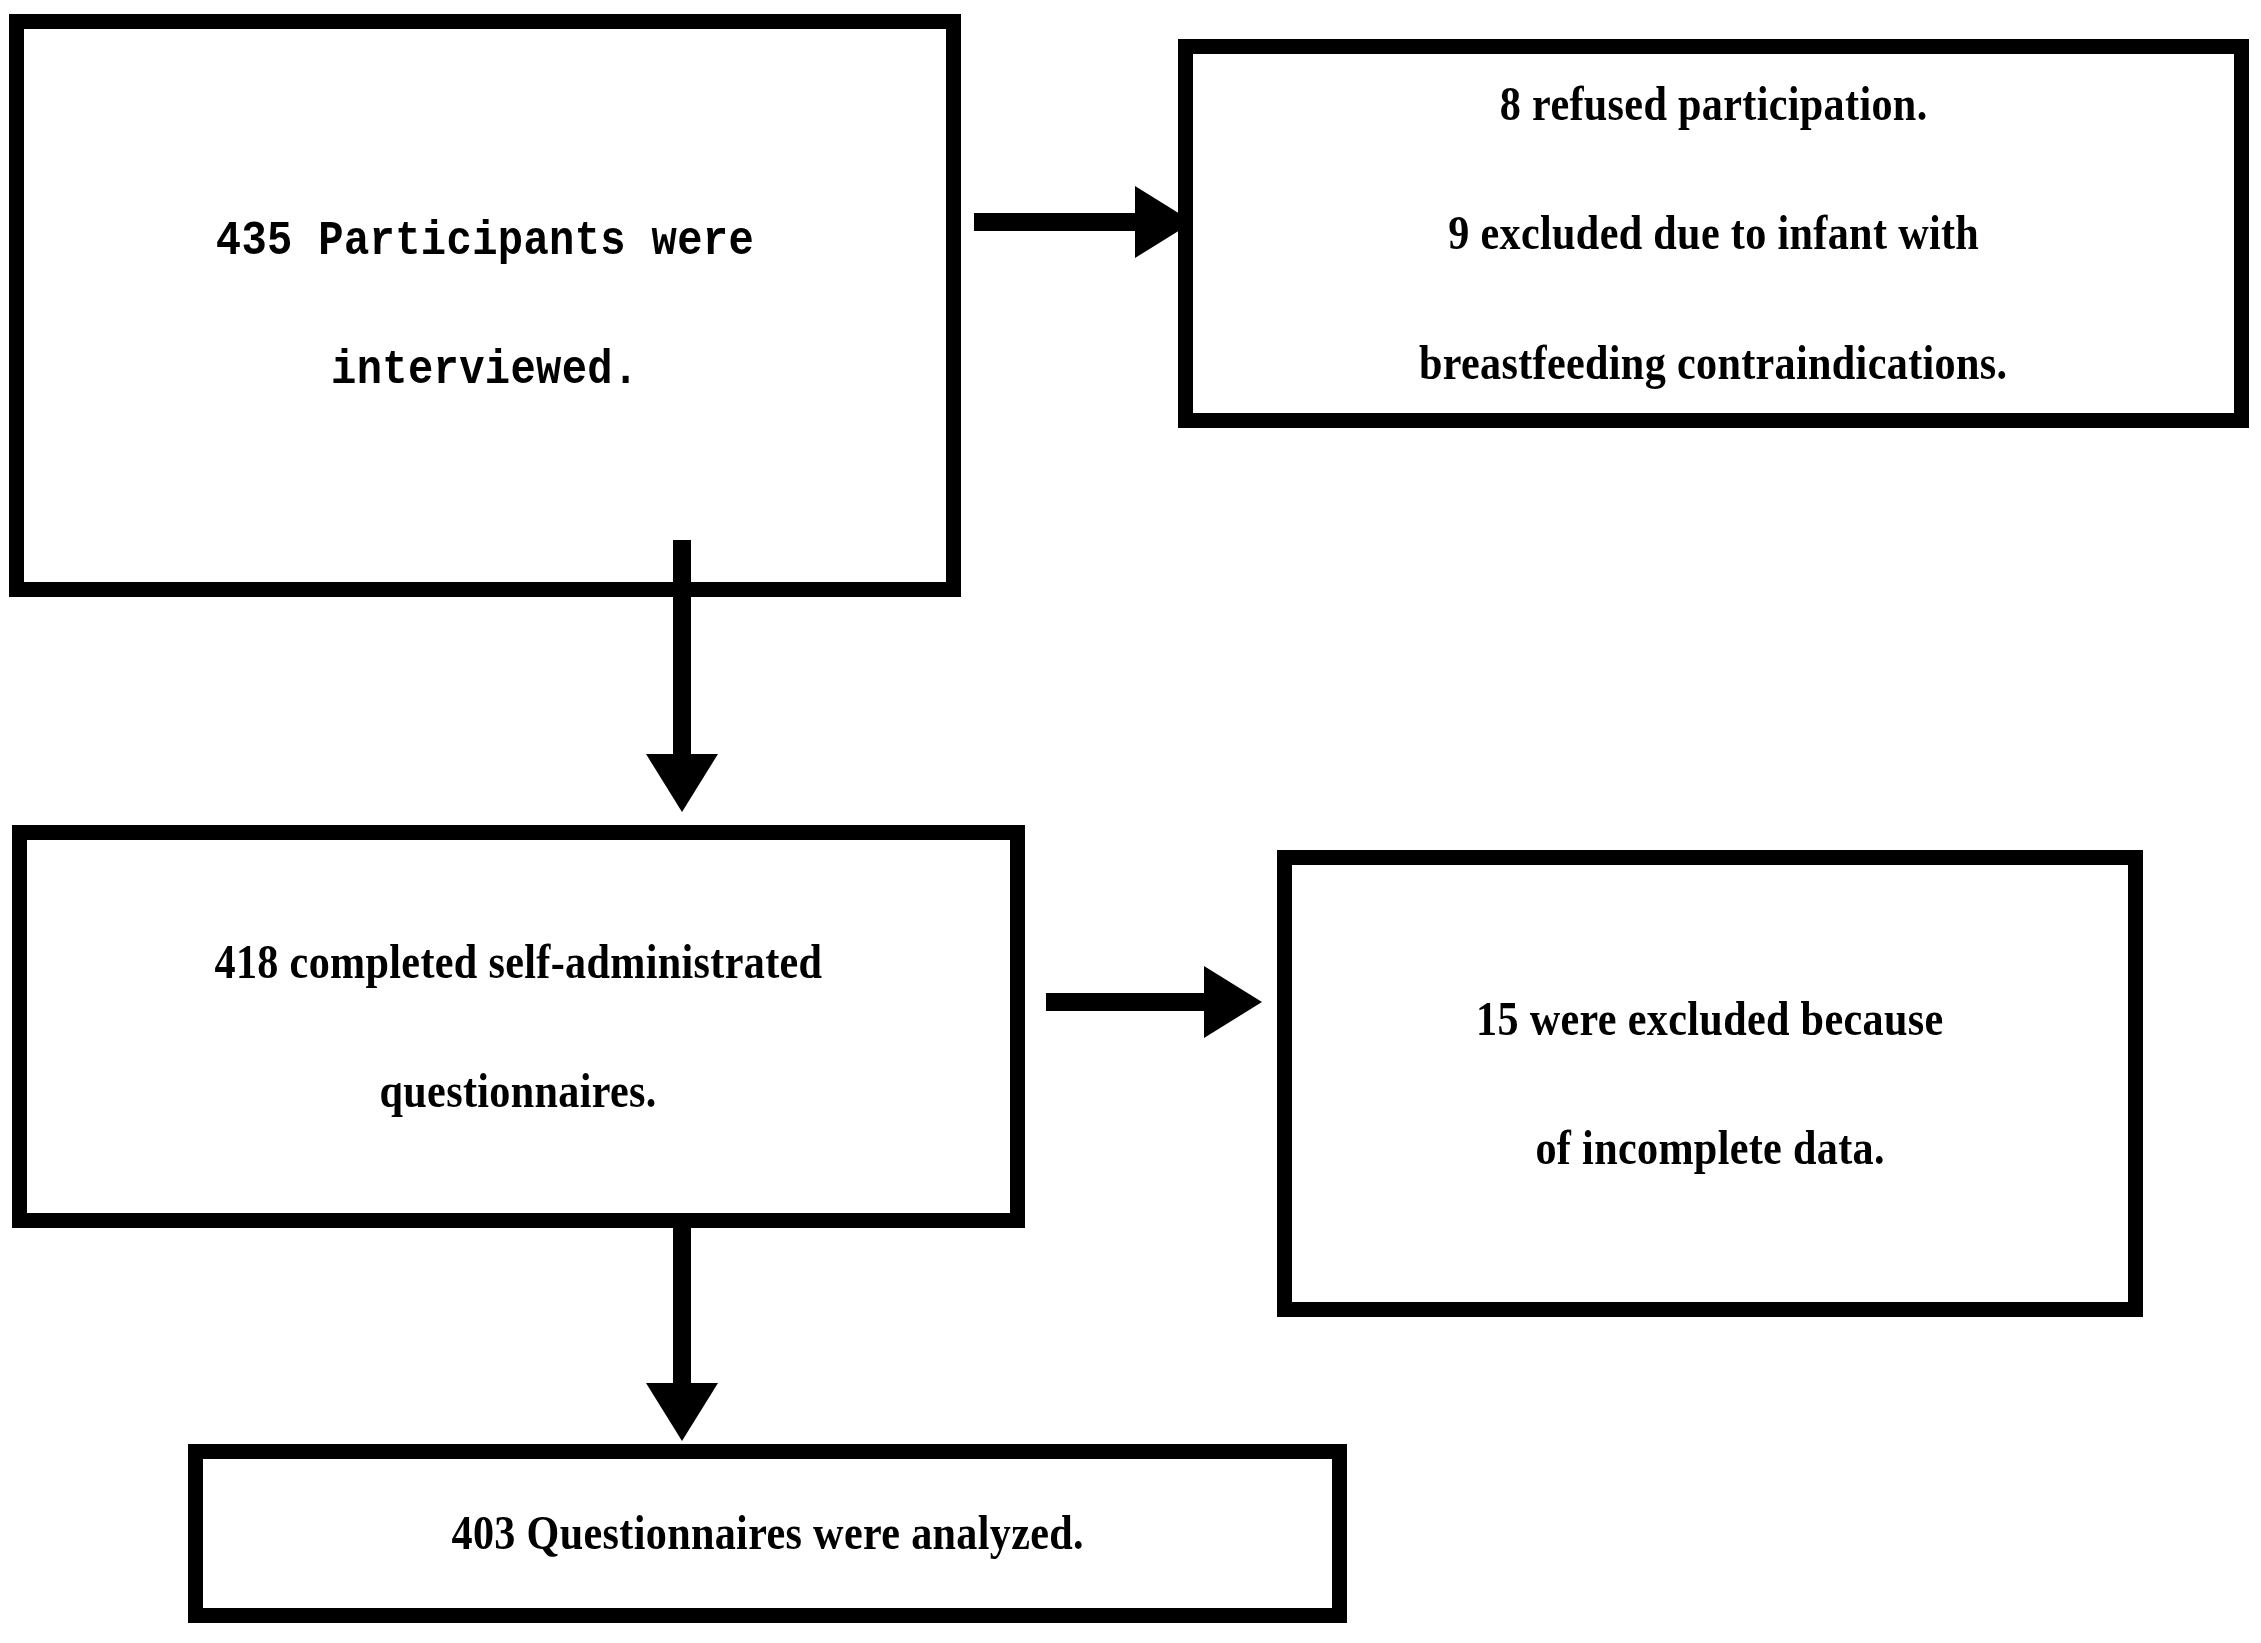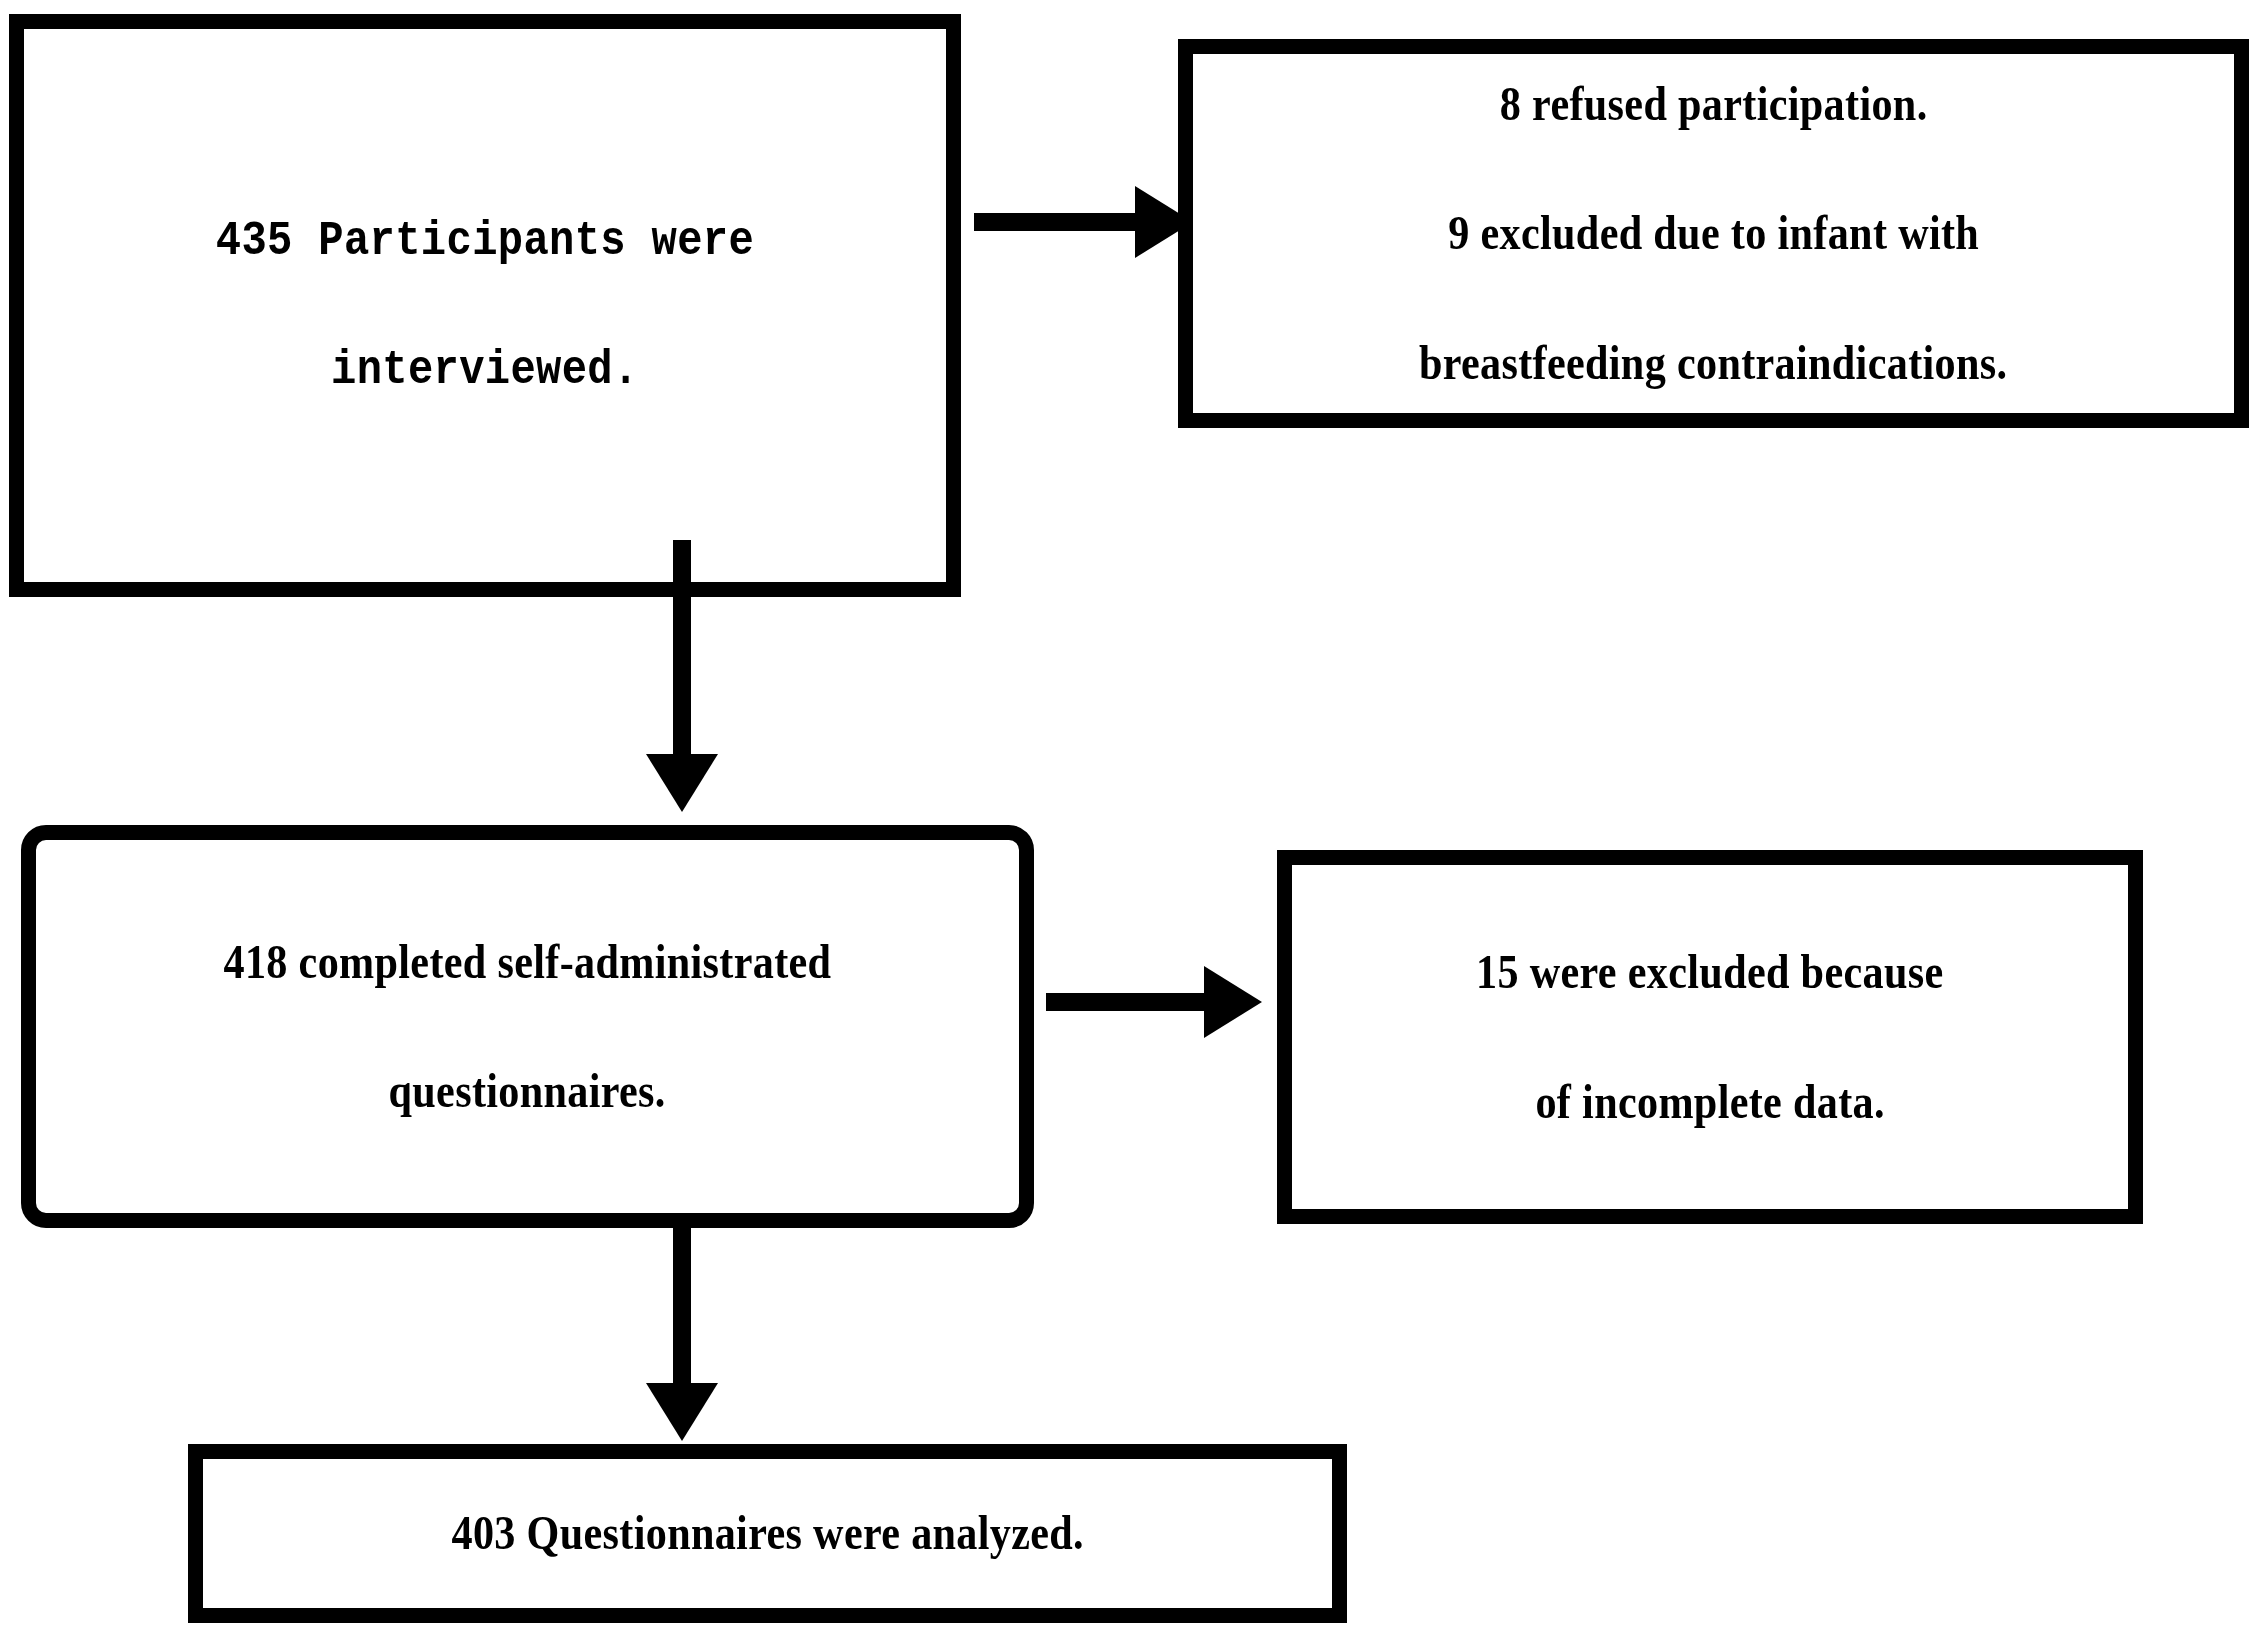--- a/index.html
+++ b/index.html
@@ -34,22 +34,22 @@
     text-align: center;
     letter-spacing: 0.4px;
     transform: scaleX(0.86);
     transform-origin: center;
     white-space: nowrap;
   }
 
   
   #node-interviewed   { left: 9px;   top: 14px;   width: 952px; height: 583px; font-family: Liberation Mono, monospace; }
   #node-excluded-top  { left: 1178px; top: 39px;   width: 1071px; height: 389px; }
-  #node-completed     { left: 21px;   top: 825px; width: 1013px; height: 403px; border-radius: 25px; }
-  #node-excluded-mid  { left: 1277px; top: 850px; width: 866px; height: 374px; }
+  #node-completed     { left: 12px;   top: 825px; width: 1013px; height: 403px; }
+  #node-excluded-mid  { left: 1277px; top: 850px; width: 866px; height: 467px; }
   #node-analyzed      { left: 188px;  top: 1444px; width: 1159px; height: 179px; }
 
   
   .conn { position: absolute; }
 
   .h-shaft {
     position: absolute;
     height: 18px;
     background: #000000;
   }

